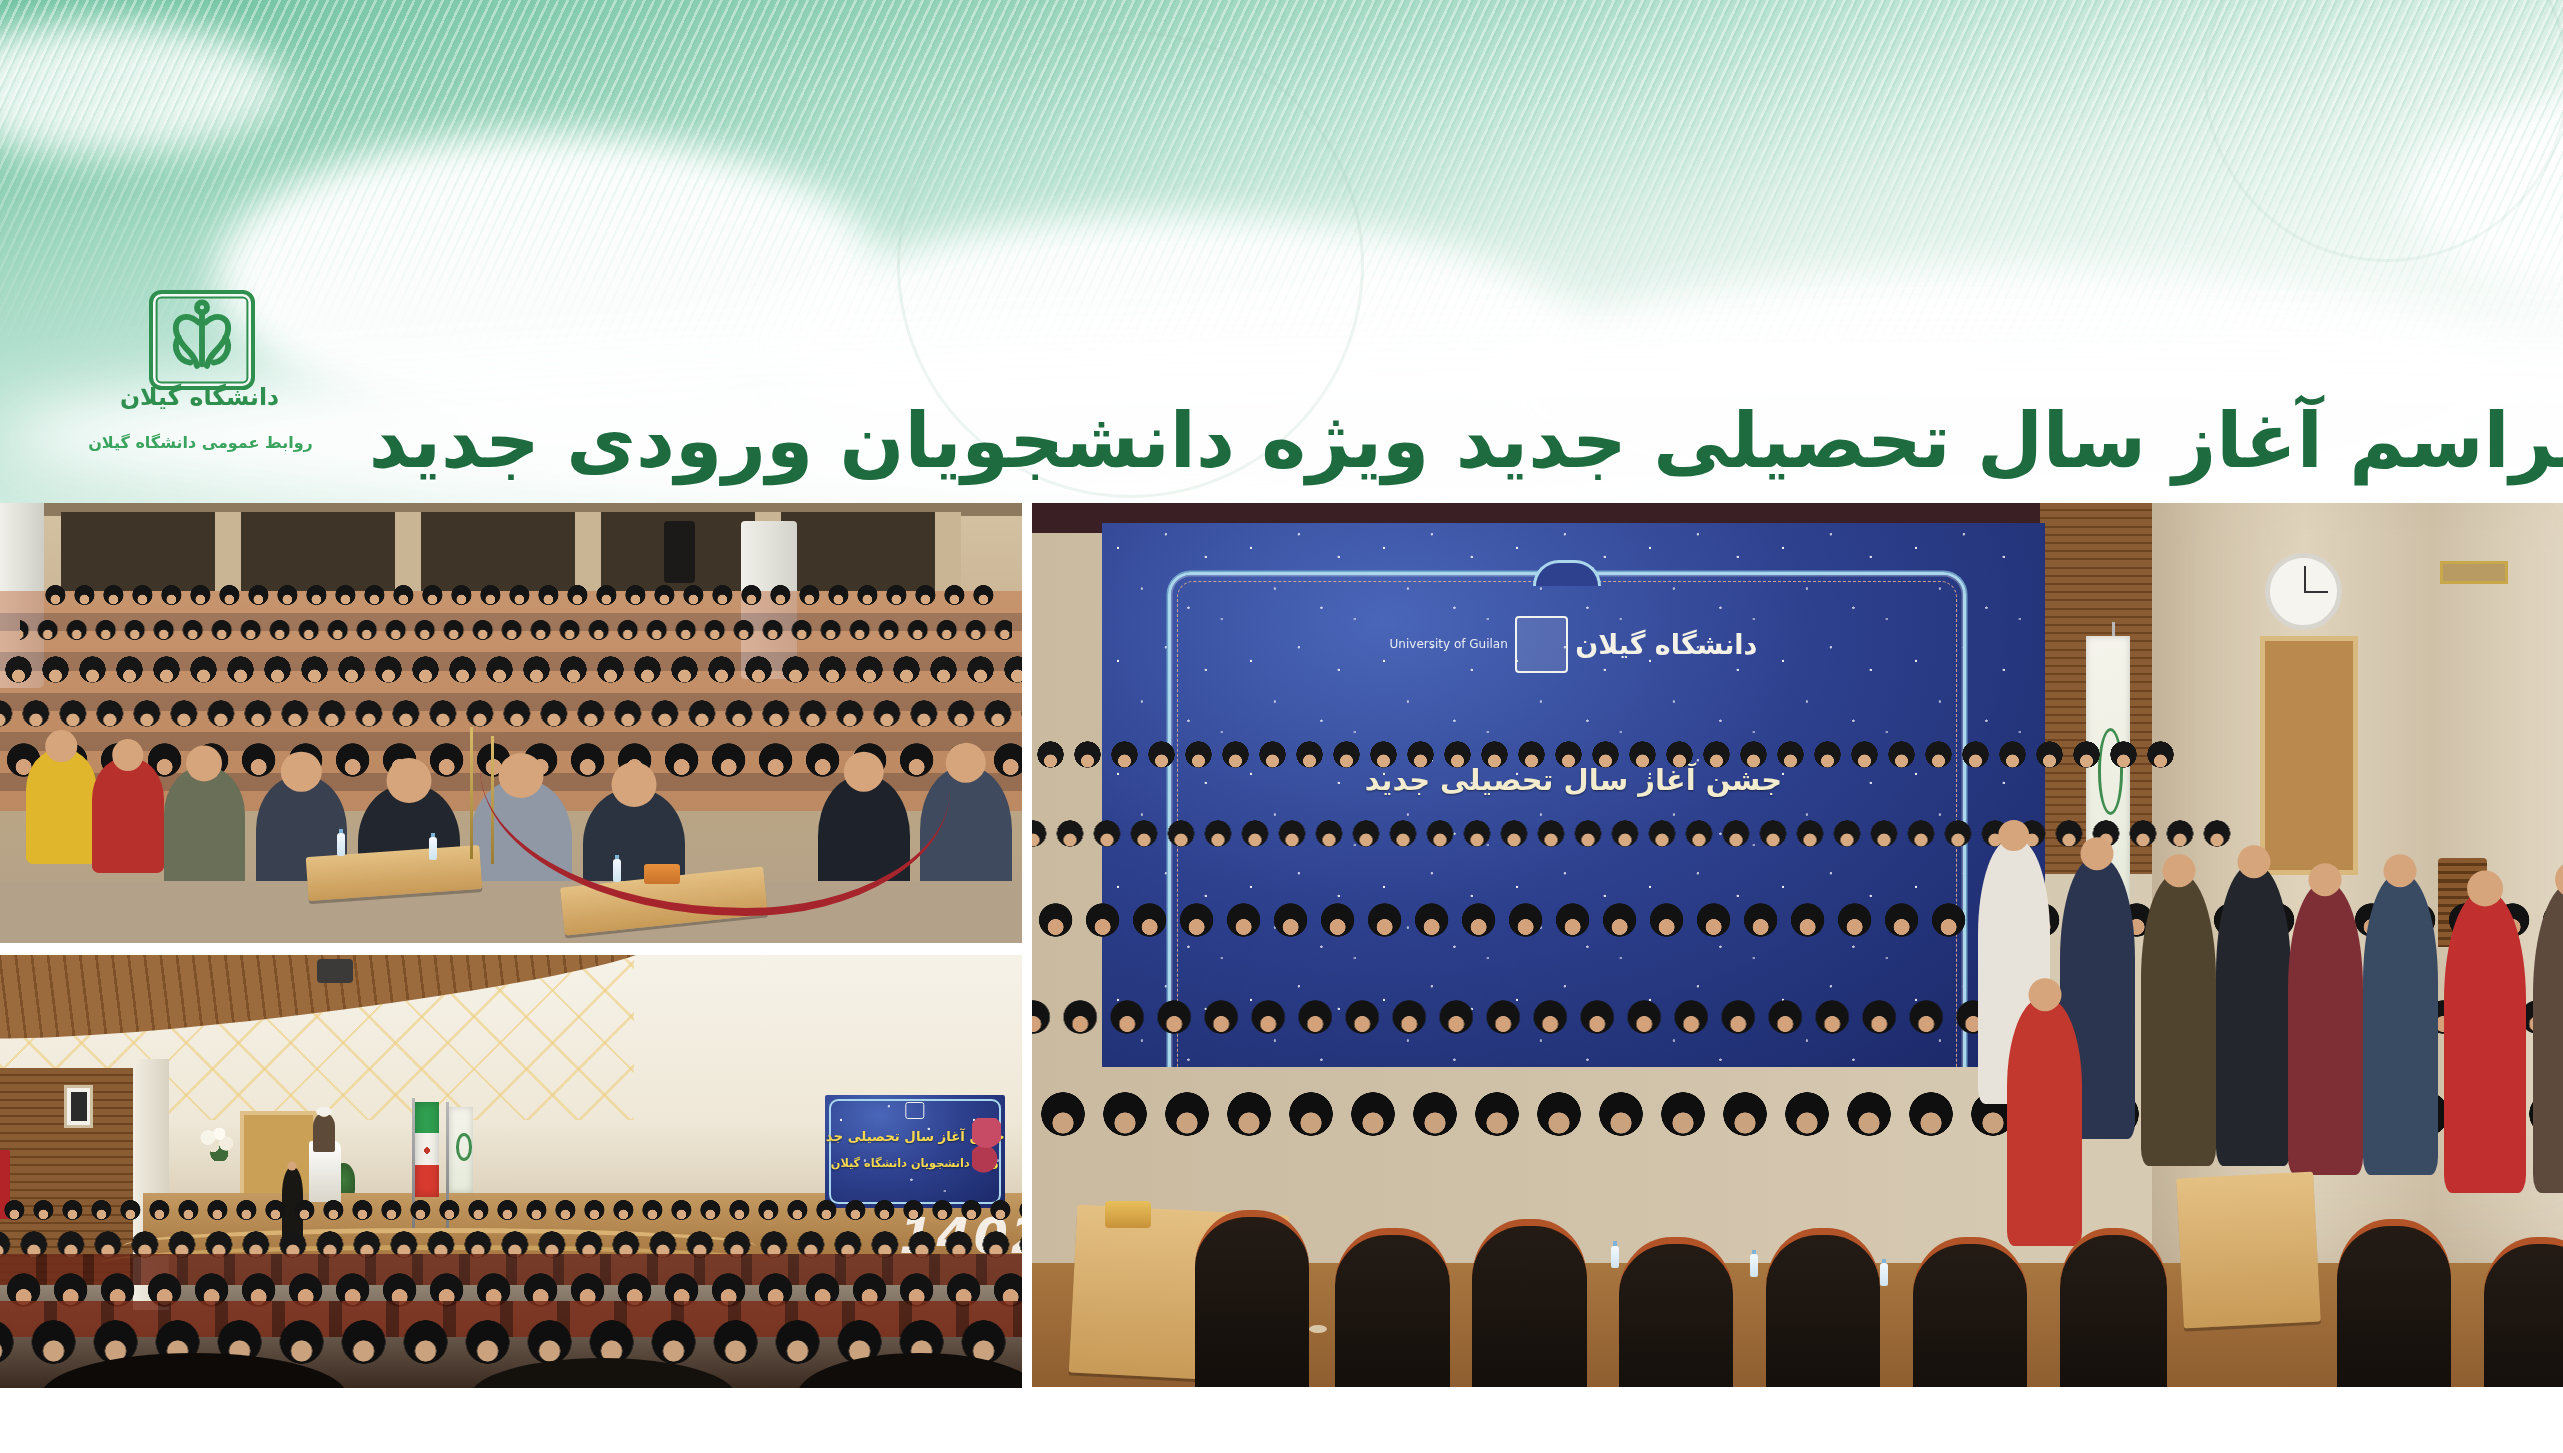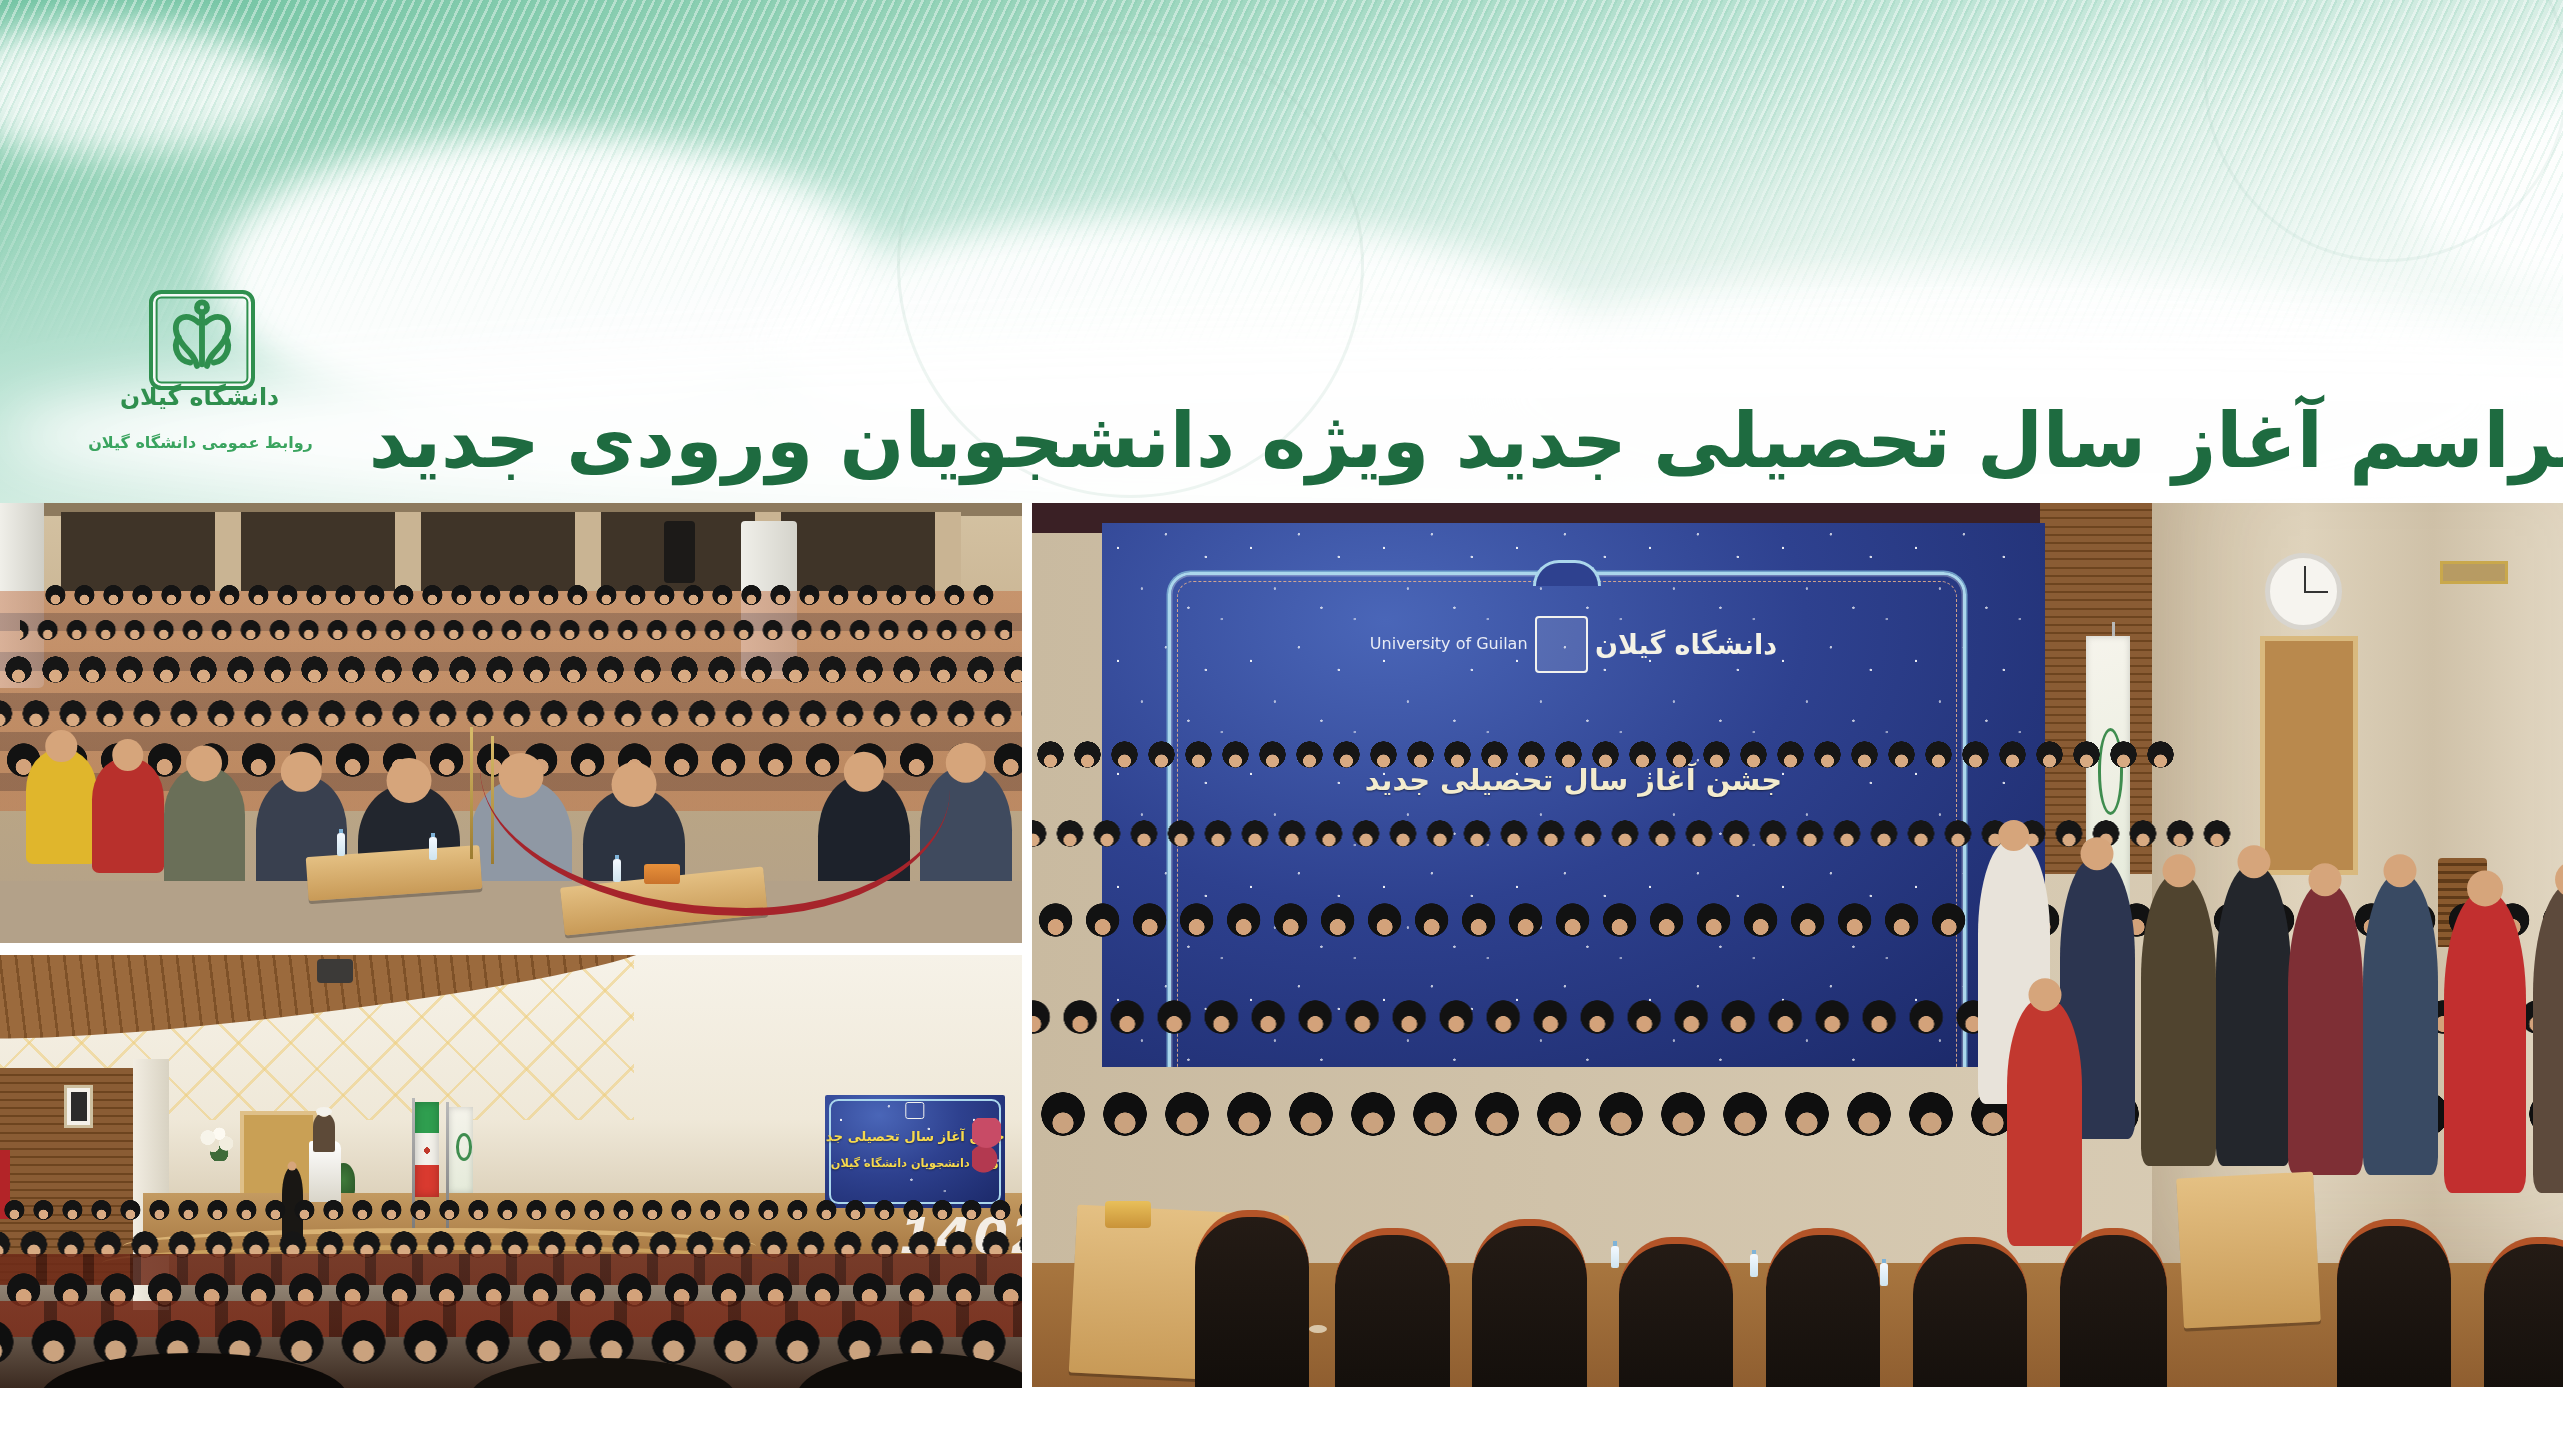--- a/index.html
+++ b/index.html
@@ -204,21 +204,21 @@
     <div class="abs" style="left:75.6%;top:5.6%;width:77px;height:77px;background:#f6f4ef;border:5.1px solid #d8d5cf;border-radius:50%;box-sizing:border-box">
       <div class="abs" style="left:50%;top:12%;width:2.1px;height:40%;background:#333;transform-origin:bottom"></div>
       <div class="abs" style="left:50%;top:50%;width:36%;height:2.1px;background:#333"></div>
     </div>
     <div class="abs" style="left:86.3%;top:6.6%;width:4.2%;height:2.6%;background:#b79b63;border:3.1px solid #c9a84c;box-sizing:border-box"></div>
     <div class="abs" style="left:86.2%;top:40.2%;width:3%;height:10%;background:repeating-linear-gradient(180deg,#8a5a2e 0 5.1px,#5f3a18 5.1px 8.2px);border-radius:4.1px 4.1px 0 0"></div>
     <div class="bluescreen" style="left:4.3%;top:2.3%;width:57.8%;height:61.5%">
       <div class="sparkle"></div>
       <div class="ornate" style="left:7%;top:9%;width:84%;height:120%"></div>
       <div class="scr-logo" style="top:17%">
-        <span class="en" style="font-size:16px">University of Guilan</span>
+        <span class="en" style="font-size:12px">University of Guilan</span>
         <span class="emb" style="width:49px;height:53px"></span>
         <span class="fa" style="font-size:27px" dir="rtl">دانشگاه گیلان</span>
       </div>
       <div class="scr-title1" style="top:44%;font-size:29px;color:#f3ecce" dir="rtl">جشن آغاز سال تحصیلی جدید</div>
     </div>
     <div class="pole" style="left:66.2%;top:13.5%;height:47%"></div>
     <div class="flag-uni" style="left:64.6%;top:15%;width:2.7%;height:35%"></div>
     <div class="hrow hm" style="left:0;top:26%;width:70%;height:49px"></div>
     <div class="hrow hm" style="left:0;top:35%;width:74%;height:51px;background-position:19.5px 0"></div>
     <div class="hrow hl" style="left:0;top:44%;width:100%;height:59px"></div>

